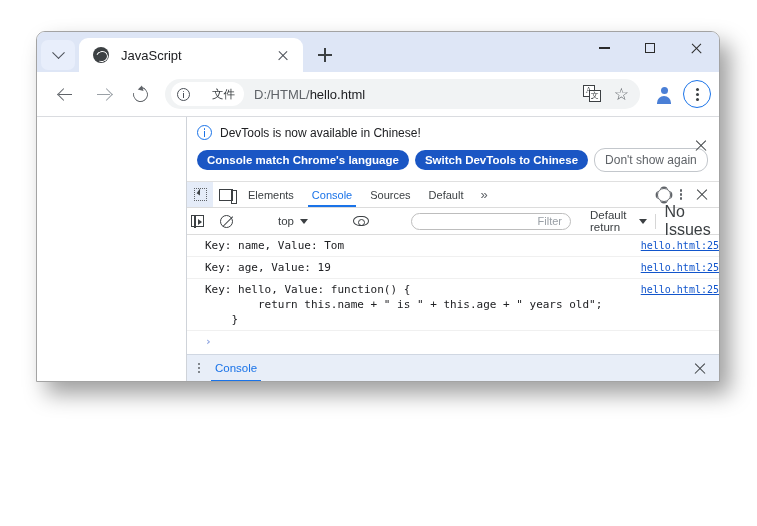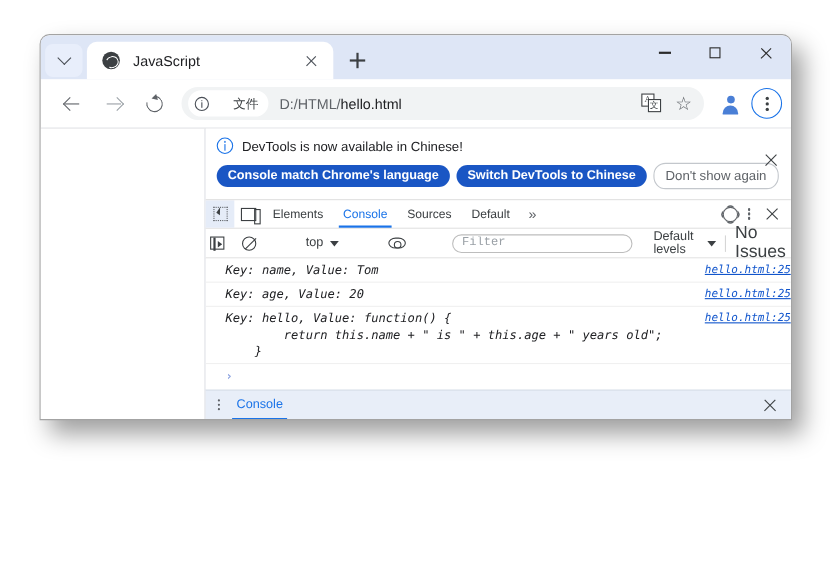--- a/index.html
+++ b/index.html
@@ -308,36 +308,36 @@
   .ban-ico { width:13px; height:13px; border:1.4px solid #3c4043; border-radius:50%; position:relative; }
   .ban-ico::after { content:""; position:absolute; left:-0.5px; top:5.2px; width:14px; height:1.4px; background:#3c4043; transform:rotate(-45deg); }
   .ct-sep { width:1px; height:15px; background:#d6d6d6; margin:0 5px; }
   .ct-select { display:flex; align-items:center; font-size:11.5px; color:#3c4043; cursor:pointer; padding:0 3px; }
   .caret-down { width:0;height:0;border-left:4px solid transparent;border-right:4px solid transparent;border-top:5px solid #3c4043; margin-left:6px; }
   .eye-ico { width:16px; height:10px; border:1.4px solid #3c4043; border-radius:50% 50% 50% 50%/60% 60% 60% 60%; position:relative; }
   .eye-ico::after { content:""; position:absolute; left:4.4px; top:1.6px; width:5px; height:5px; border-radius:50%; border:1.4px solid #3c4043; }
   #console-filter {
     flex:0 0 155px; height:17px; border:1px solid #bdbdbd; border-radius:9px;
     font-size:11px; color:#5f6368; padding:0 8px; outline:none;
-    font-family:Liberation Mono, monospace; background:#fff;
+    font-family:Liberation Sans, sans-serif; background:#fff;text-align:right;
   }
   #console-filter::placeholder { color:#9aa0a6; }
   #ct-right { margin-left:auto; display:flex; align-items:center; }
   .ct-text { font-size:16px; color:#3c4043; padding:0 4px; cursor:pointer; }
 
   
   #console-body {
     flex:1 1 auto; overflow:hidden; background:#ffffff; position:relative;
     font-family:"DejaVu Sans Mono", monospace;
   }
   .log-row {
     display:flex; align-items:flex-start;
     border-bottom:1px solid #f0f0f0;
     padding: 3px 0 3px 18px;
-    font-size:11px; color:#202124; line-height:15px;font-style:italic;
+    font-size:11px; color:#202124; line-height:15px;
   }
   .log-msg { flex:1 1 auto; white-space:pre; }
   .log-src {
     flex:0 0 auto; color:#1155cc; text-decoration:underline;
     font-size:10px; padding-right:0; cursor:pointer;
     font-family:"DejaVu Sans Mono", monospace;
   }
   #console-prompt {
     display:flex; align-items:flex-start; padding:4px 0 0 18px;
     font-size:11px; color:#8ba2e0; font-family:"DejaVu Sans Mono", monospace;
@@ -493,39 +493,39 @@
           <span class="caret-down"></span>
         </div>
         <div class="ct-sep"></div>
         <div class="ct-btn">
             <div class="eye-ico"></div>
           </div>
         <div class="ct-sep"></div>
         <input id="console-filter" value="" placeholder="Filter" style="">
         <div id="ct-right">
           <div class="ct-select">
-            <span>Default levels</span>
+            <span>Default return</span>
             <span class="caret-down"></span>
           </div>
           <div class="ct-sep"></div>
           <div class="ct-text">No Issues</div>
           <div class="ct-sep"></div>
           <div class="ct-btn">
               <div class="gear"></div>
             </div>
         </div>
       </div>
 
       <div id="console-body">
         <div class="log-row">
           <div class="log-msg">Key: name, Value: Tom</div>
           <div class="log-src">hello.html:25</div>
         </div>
         <div class="log-row">
-          <div class="log-msg">Key: age, Value: 20</div>
+          <div class="log-msg">Key: age, Value: 19</div>
           <div class="log-src">hello.html:25</div>
         </div>
         <div class="log-row">
           <div class="log-msg">Key: hello, Value: function() {
         return this.name + " is " + this.age + " years old";
     }</div>
           <div class="log-src">hello.html:25</div>
         </div>
         <div id="console-prompt">
           <span class="pcaret">›</span>

